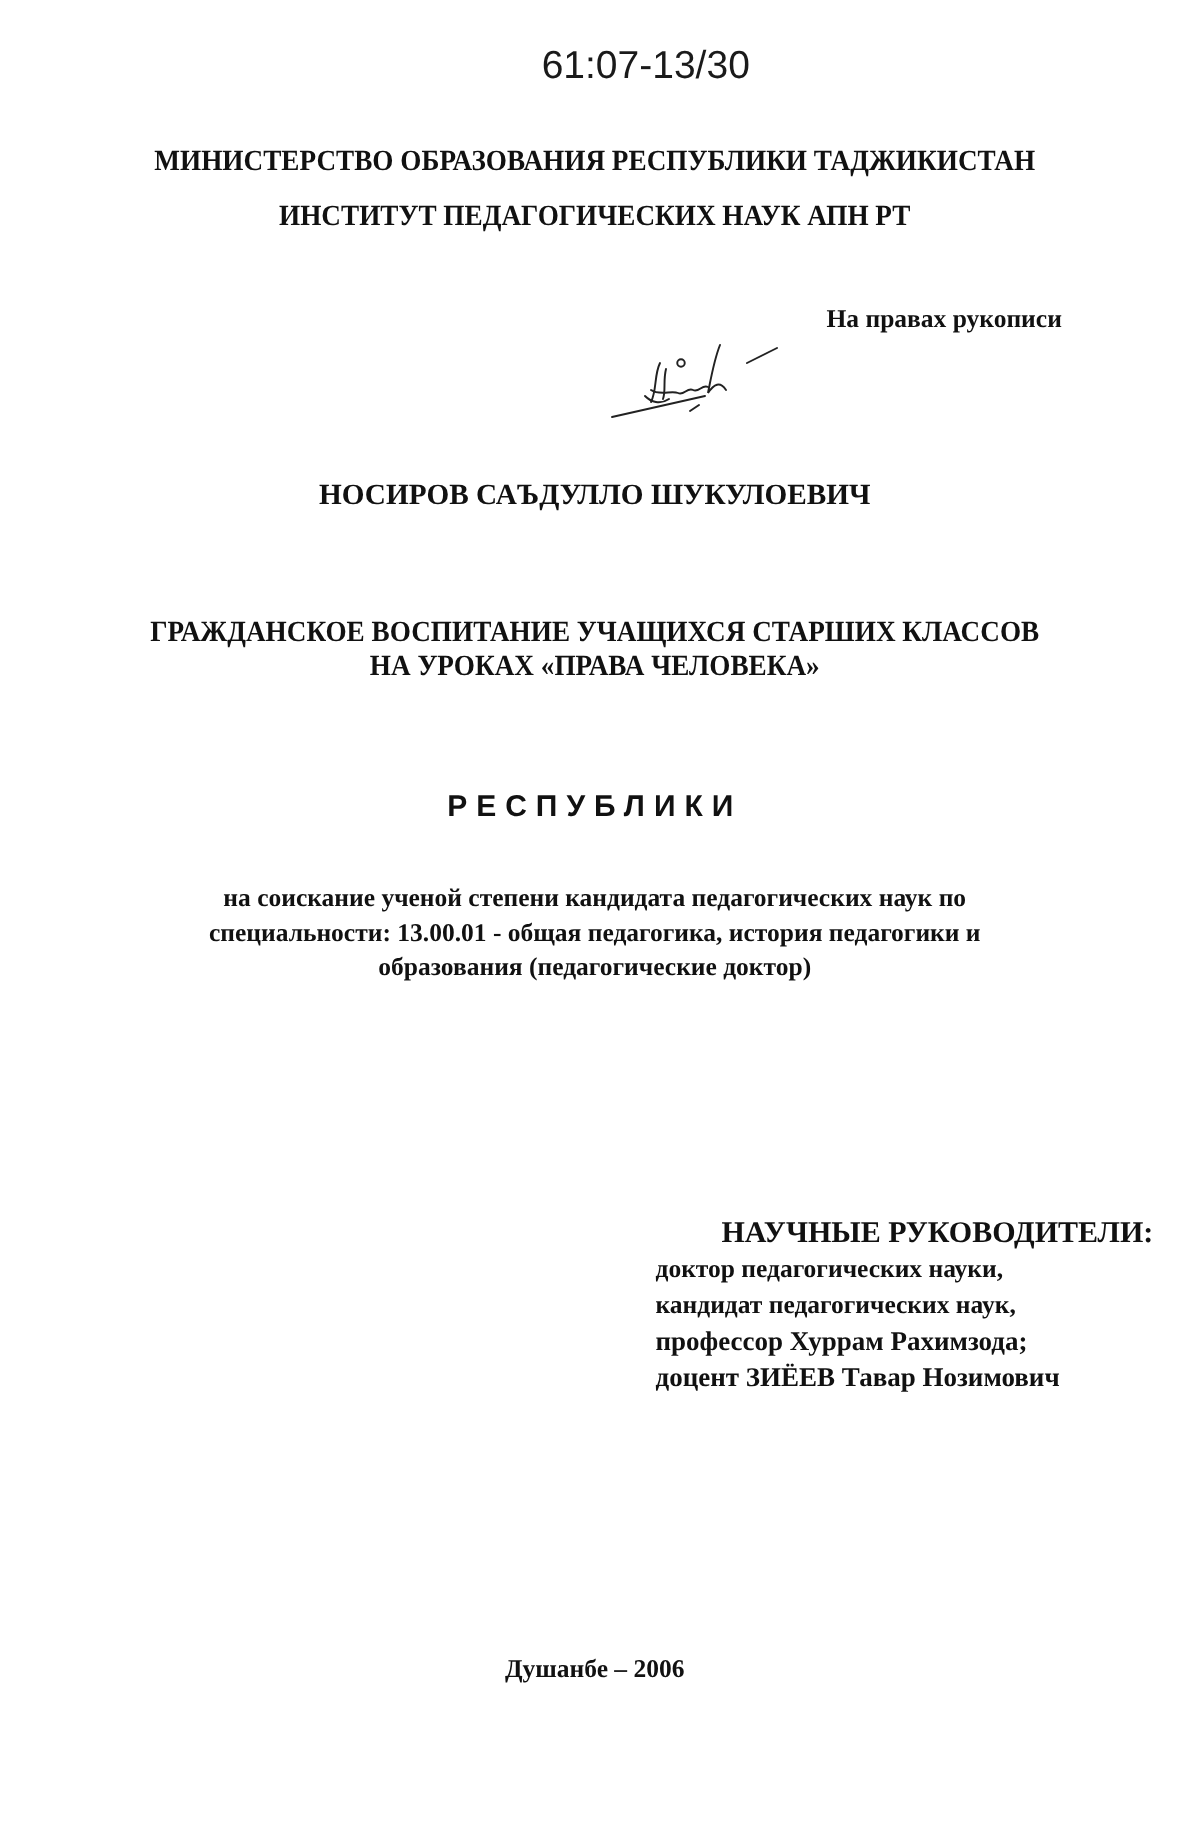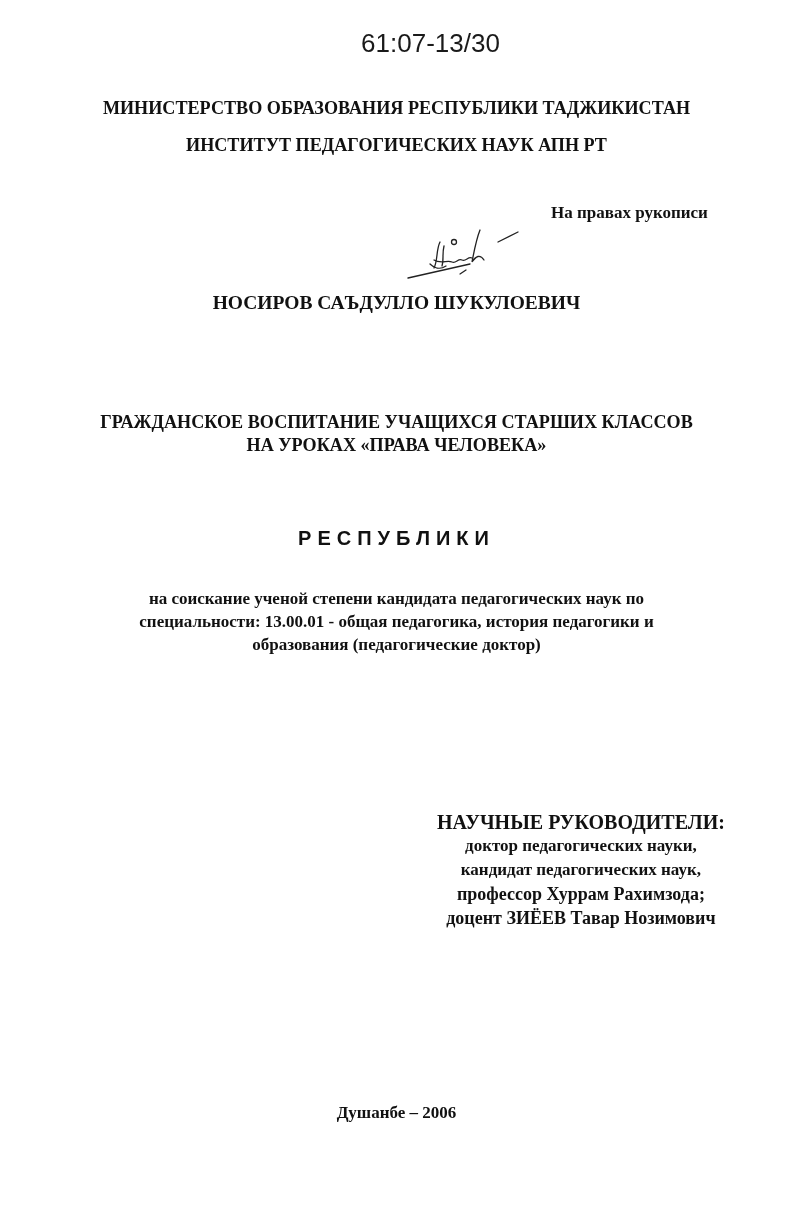--- a/index.html
+++ b/index.html
@@ -1,30 +1,30 @@
 <!DOCTYPE html>
 <html><head>
   <meta charset="utf-8">
   <style>
     html, body { margin: 0; padding: 0; background: #ffffff; }
     body { width: 793px; height: 1220px; position: relative; overflow: hidden; color: #111; font-family: "Liberation Serif", serif; }
-    .abs { position: absolute; text-align: center; }
+    .abs { position: absolute; }
     .center { left: 0; width: 793px; text-align: center; }
     .code { top: 28px; font-family: "Liberation Sans", sans-serif; font-size: 26px; letter-spacing: 0px; color: #1a1a1a; padding-left: 34px; }
     .hdr { font-weight: bold; font-size: 19.5px; white-space: nowrap; transform: scaleX(0.93); transform-origin: center; }
     .h1 { top: 97px; }
     .h2 { top: 134px; }
     .rights { left: 551px; top: 203px; font-weight: bold; font-size: 17px; }
     .sig { left: 400px; top: 220px; width: 130px; height: 70px; }
-    .author { top: 292px; font-weight: bold; font-size: 19.5px; }
+    .author { top: 320px; font-weight: bold; font-size: 19.5px; }
     .title { top: 410px; font-weight: bold; font-size: 19.5px; line-height: 23px; transform: scaleX(0.93); transform-origin: center; }
     .diss { top: 527px; font-weight: bold; font-size: 20px; letter-spacing: 6px; font-family: "Liberation Sans", sans-serif; }
     .sub { top: 568px; font-weight: bold; font-size: 17px; line-height: 23px; margin-top: 19px; }
     .sup { left: 437px; top: 810px; font-weight: bold; line-height: 24px; }
-    .sup .head { font-size: 20px; }
+    .sup .head { font-size: 20px; margin-left: 44px; }
     .sup .line { font-size: 17px; }
     .city { top: 1103px; font-weight: bold; font-size: 17px; text-align: center; }
   </style>
 </head>
 <body>
 
 <div class="abs center code">61:07-13/30</div>
 
 <div class="abs center hdr h1">МИНИСТЕРСТВО ОБРАЗОВАНИЯ РЕСПУБЛИКИ ТАДЖИКИСТАН</div>
 <div class="abs center hdr h2">ИНСТИТУТ ПЕДАГОГИЧЕСКИХ НАУК АПН РТ</div>

